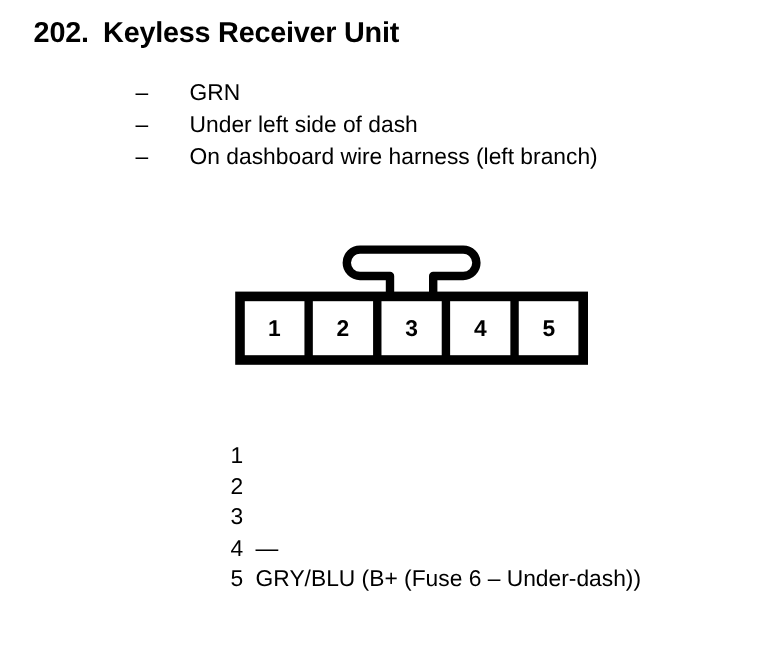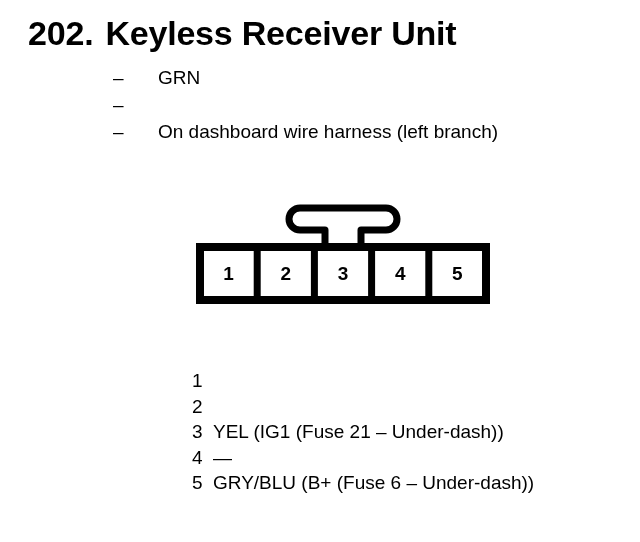--- a/index.html
+++ b/index.html
@@ -15,21 +15,21 @@
     font-family: "Liberation Sans", sans-serif;
     color: #000000;
     -webkit-font-smoothing: none;
   }
 
   
   .title {
     position: absolute;
     left: 28px;
     top: 14px;
-    font-size: 34px;
+    font-size: 24px;
     font-weight: bold;
     letter-spacing: -0.2px;
     white-space: nowrap;
   }
   .title .num { margin-right: 12px; }
 
   
   .bullets {
     position: absolute;
     left: 113px;
@@ -90,20 +90,21 @@
   <span class="num">202.</span><span>Keyless Receiver Unit</span>
 </div>
 
 <div class="bullets">
   <div class="bullet-row">
     <span class="bullet-dash">–</span>
     <span class="bullet-text">GRN</span>
   </div>
   <div class="bullet-row">
     <span class="bullet-dash">–</span>
+    <span class="bullet-text">Under left side of dash</span>
   </div>
   <div class="bullet-row">
     <span class="bullet-dash">–</span>
     <span class="bullet-text">On dashboard wire harness (left branch)</span>
   </div>
 </div>
 
 <div class="connector">
   <svg width="306" height="110" viewBox="0 0 306 110" xmlns="http://www.w3.org/2000/svg">
 
@@ -138,21 +139,20 @@
 
 <div class="legend">
   <div class="legend-row">
     <span class="legend-num">1</span>
   </div>
   <div class="legend-row">
     <span class="legend-num">2</span>
   </div>
   <div class="legend-row">
     <span class="legend-num">3</span>
-    <span class="legend-desc">YEL (IG1 (Fuse 21 – Under-dash))</span>
   </div>
   <div class="legend-row">
     <span class="legend-num">4</span>
     <span class="legend-desc">—</span>
   </div>
   <div class="legend-row">
     <span class="legend-num">5</span>
     <span class="legend-desc">GRY/BLU (B+ (Fuse 6 – Under-dash))</span>
   </div>
 </div>

